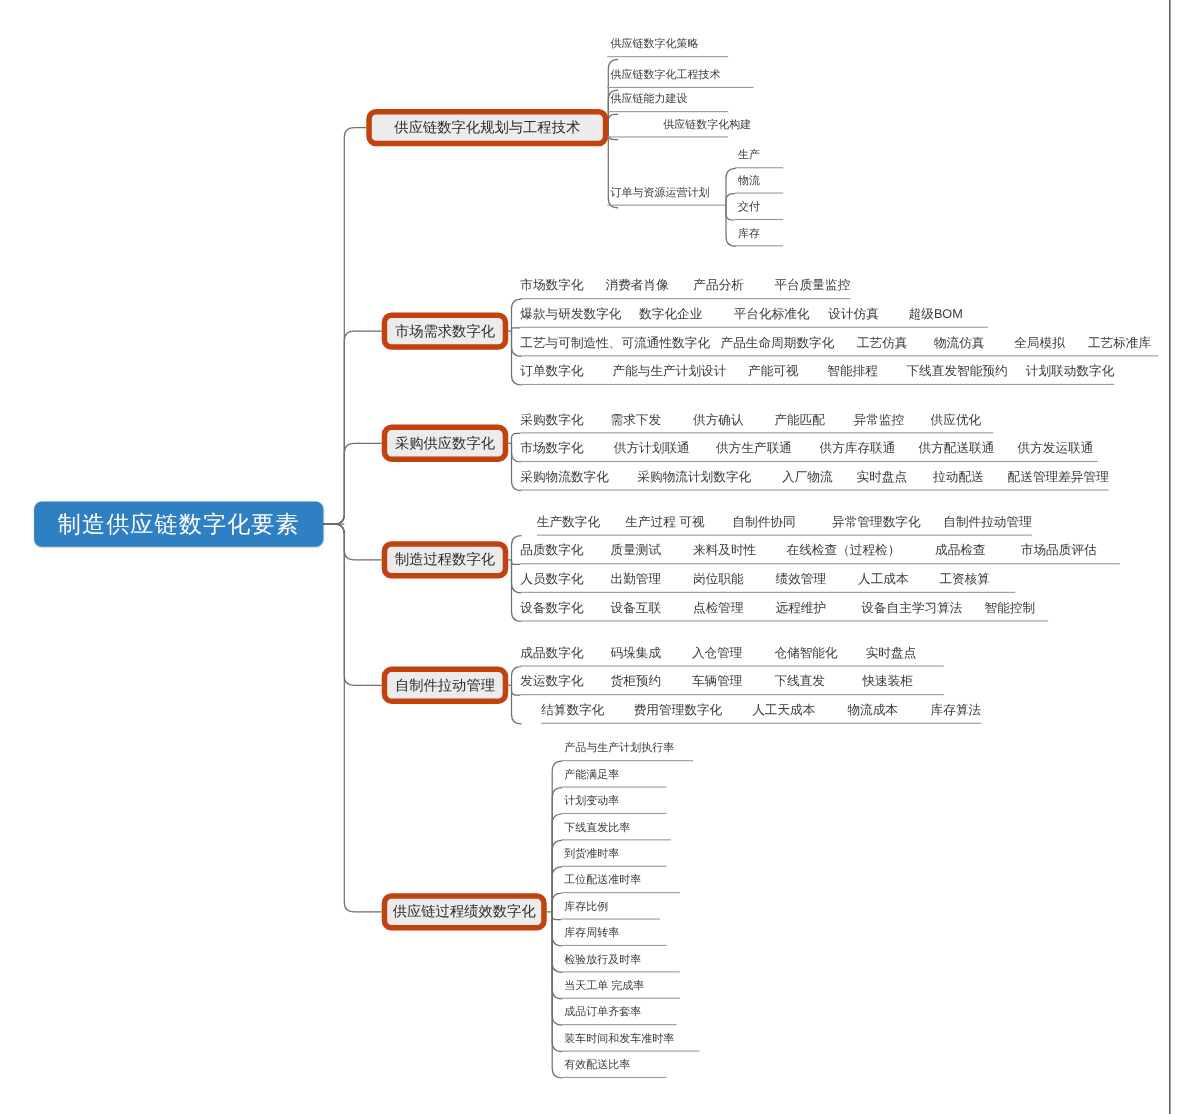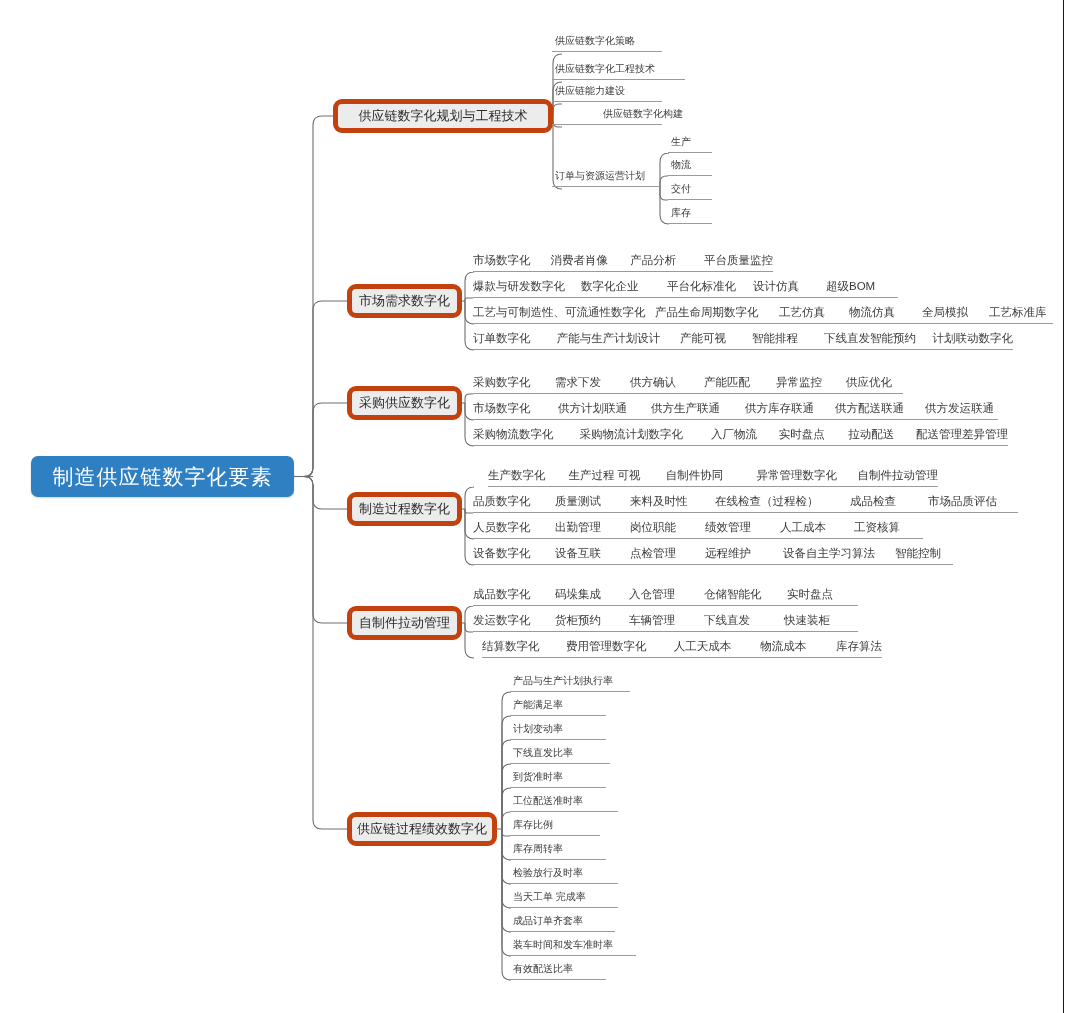--- a/index.html
+++ b/index.html
@@ -267,21 +267,21 @@
     <span class="leaf" style="width:83px">仓储智能化</span>
     <span class="leaf">实时盘点</span>
   </div>
   <div class="row" style="left:473px;top:606px;width:385px;">
     <span class="leaf" style="width:82px">发运数字化</span>
     <span class="leaf" style="width:74px">货柜预约</span>
     <span class="leaf" style="width:75px">车辆管理</span>
     <span class="leaf" style="width:80px">下线直发</span>
     <span class="leaf">快速装柜</span>
   </div>
-  <div class="row" style="left:482px;top:632px;width:400px;gap:15px;">
+  <div class="row" style="left:492px;top:632px;width:400px;gap:15px;">
     <span class="leaf" style="width:82px">结算数字化</span>
     <span class="leaf" style="width:110px">费用管理数字化</span>
     <span class="leaf" style="width:85px">人工天成本</span>
     <span class="leaf" style="width:72px">物流成本</span>
     <span class="leaf">库存算法</span>
   </div>
 
   <div class="srow" style="left:510px;top:668px;width:120px;">
     <span class="leaf">产品与生产计划执行率</span>
     </div>

